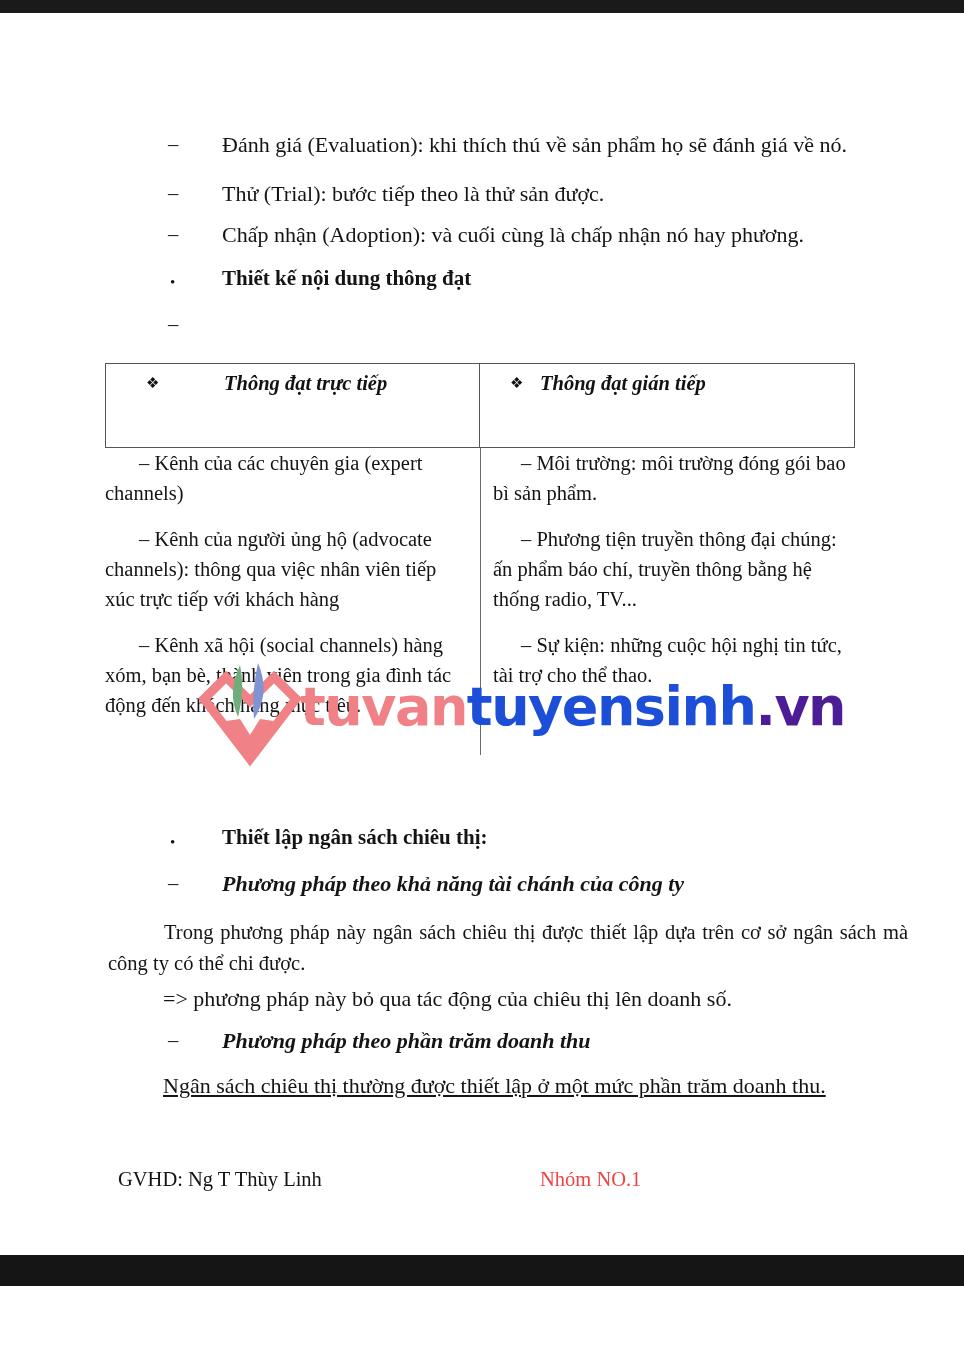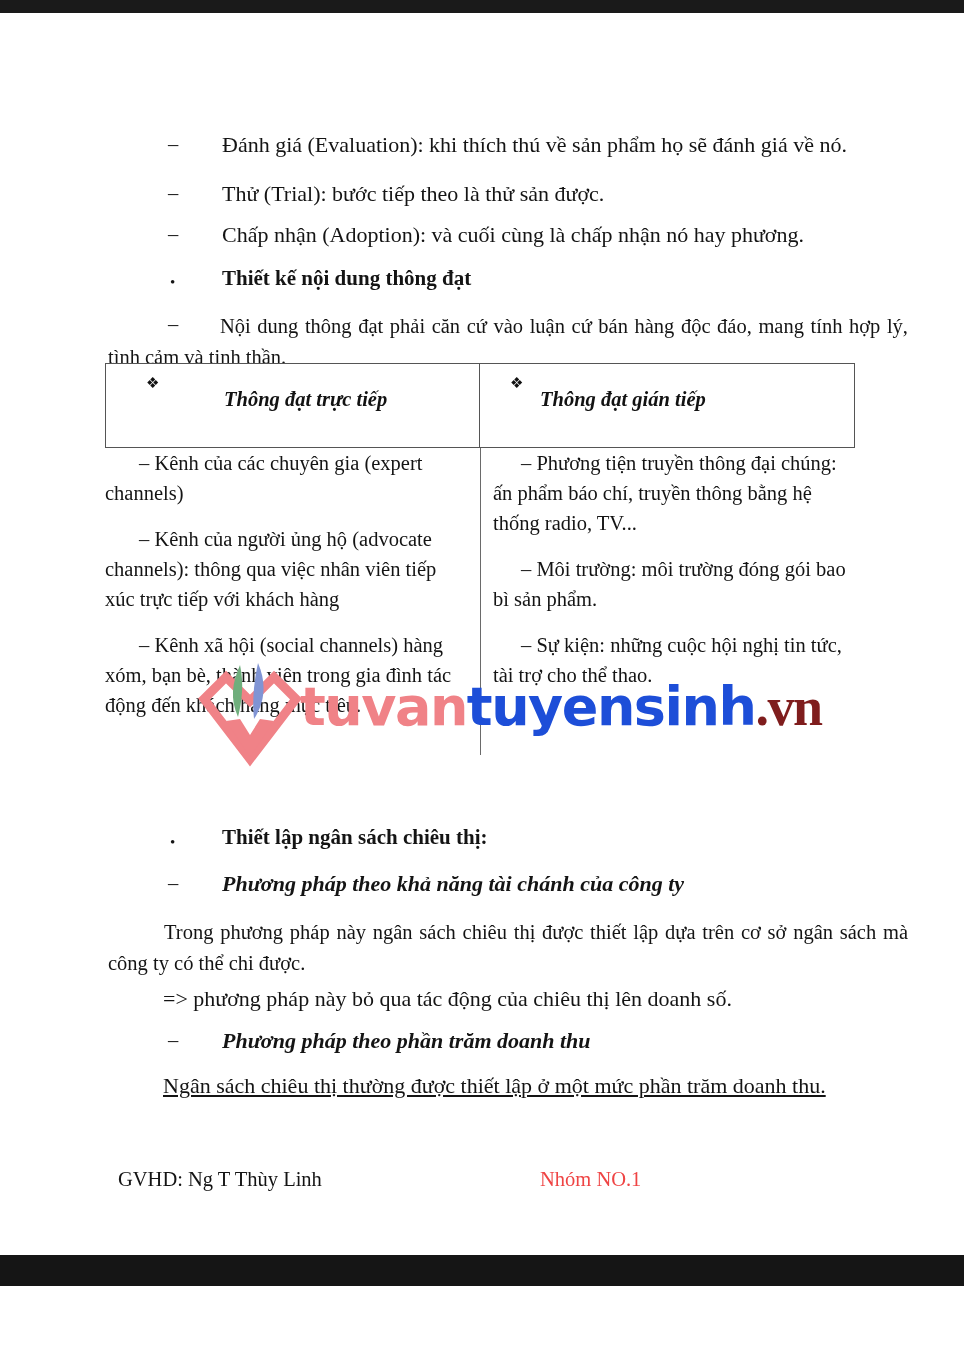--- a/index.html
+++ b/index.html
@@ -90,21 +90,21 @@
   }
   #table-head .th.left  { border-right: 1.4px solid #555555; }
   .th-diamond {
     position: absolute;
     top: 10px;
     font-size: 15px;
     color: #111111;
   }
   .th-label {
     position: absolute;
-    top: 24px;
+    top: 8px;
     font-size: 20.5px;
     font-style: italic;
     font-weight: bold;
     color: #121212;
     white-space: nowrap;
   }
 
   #table-body {
     position: relative;
     width: 750px;
@@ -155,21 +155,21 @@
     top: 18px;
     font-family: "DejaVu Sans", sans-serif;
     font-size: 54px;
     font-weight: bold;
     letter-spacing: -1.5px;
     line-height: 56px;
     white-space: nowrap;
   }
   .wm-red    { color: #f08287; }
   .wm-green  { color: #1d4ed8; }
-  .wm-blue   { color: #7f1d1d; font-family: Liberation Serif, serif; }
+  .wm-blue   { color: #4c1d95; }
 
   
   #footer-left {
     position: absolute;
     left: 110px;
     top: 1155px;
     font-size: 20.5px;
     color: #141414;
     white-space: nowrap;
     margin-left: 8px;
@@ -196,21 +196,20 @@
   <span class="marker" style="left:168px; top:167px;">–</span>
   <div class="doc-line" style="left:222px; top:167px;">Thử (Trial): bước tiếp theo là thử sản được.</div>
 
   <span class="marker" style="left:168px; top:208px;">–</span>
   <div class="doc-line" style="left:222px; top:208px;">Chấp nhận (Adoption): và cuối cùng là chấp nhận nó hay phương.</div>
 
   <span class="marker bullet" style="left:170px; top:256px;">•</span>
   <div class="doc-line bold" style="left:222px; top:252px; font-size:21px;">Thiết kế nội dung thông đạt</div>
 
   <span class="marker" style="left:168px; top:298px;">–</span>
-  <div class="para" style="left:108px; top:298px; width:800px; text-indent:112px;">Nội dung thông đạt phải căn cứ vào luận cứ bán hàng độc đáo, mang tính hợp lý, tình cảm và tinh thần.</div>
 
   <div id="comm-table">
 
     <div id="table-head">
       <div class="th left">
         <span class="th-diamond" style="left:40px;">❖</span>
         <span class="th-label" style="left:118px;">Thông đạt trực tiếp</span>
       </div>
       <div class="th right">
         <span class="th-diamond" style="left:30px;">❖</span>
@@ -221,22 +220,22 @@
     <div id="table-body">
       <div id="table-divider"></div>
 
       <div class="cell left">
         <p>– Kênh của các chuyên gia (expert channels)</p>
         <p>– Kênh của người ủng hộ (advocate channels): thông qua việc nhân viên tiếp xúc trực tiếp với khách hàng</p>
         <p>– Kênh xã hội (social channels) hàng xóm, bạn bè, thành viên trong gia đình tác động đến khách hàng mục tiêu.</p>
       </div>
 
       <div class="cell right">
+        <p>– Môi trường: môi trường đóng gói bao bì sản phẩm.</p>
         <p>– Phương tiện truyền thông đại chúng: ấn phẩm báo chí, truyền thông bằng hệ thống radio, TV...</p>
-        <p>– Môi trường: môi trường đóng gói bao bì sản phẩm.</p>
         <p>– Sự kiện: những cuộc hội nghị tin tức, tài trợ cho thể thao.</p>
       </div>
     </div>
   </div>
 
   <div id="watermark">
     <svg id="wm-logo" viewBox="0 0 108 112">
       <path d="M8 38 L30 16 L54 40 L78 16 L100 38 L54 98 Z" fill="none" stroke="#f08287" stroke-width="9" stroke-linejoin="miter"></path>
       <path d="M54 96 L30 60 L44 58 L54 74 L64 58 L78 60 Z" fill="#f08287"></path>
       <path d="M44 4 C36 22 34 38 42 56 C46 40 48 22 44 4 Z" fill="#6fae7c"></path>

